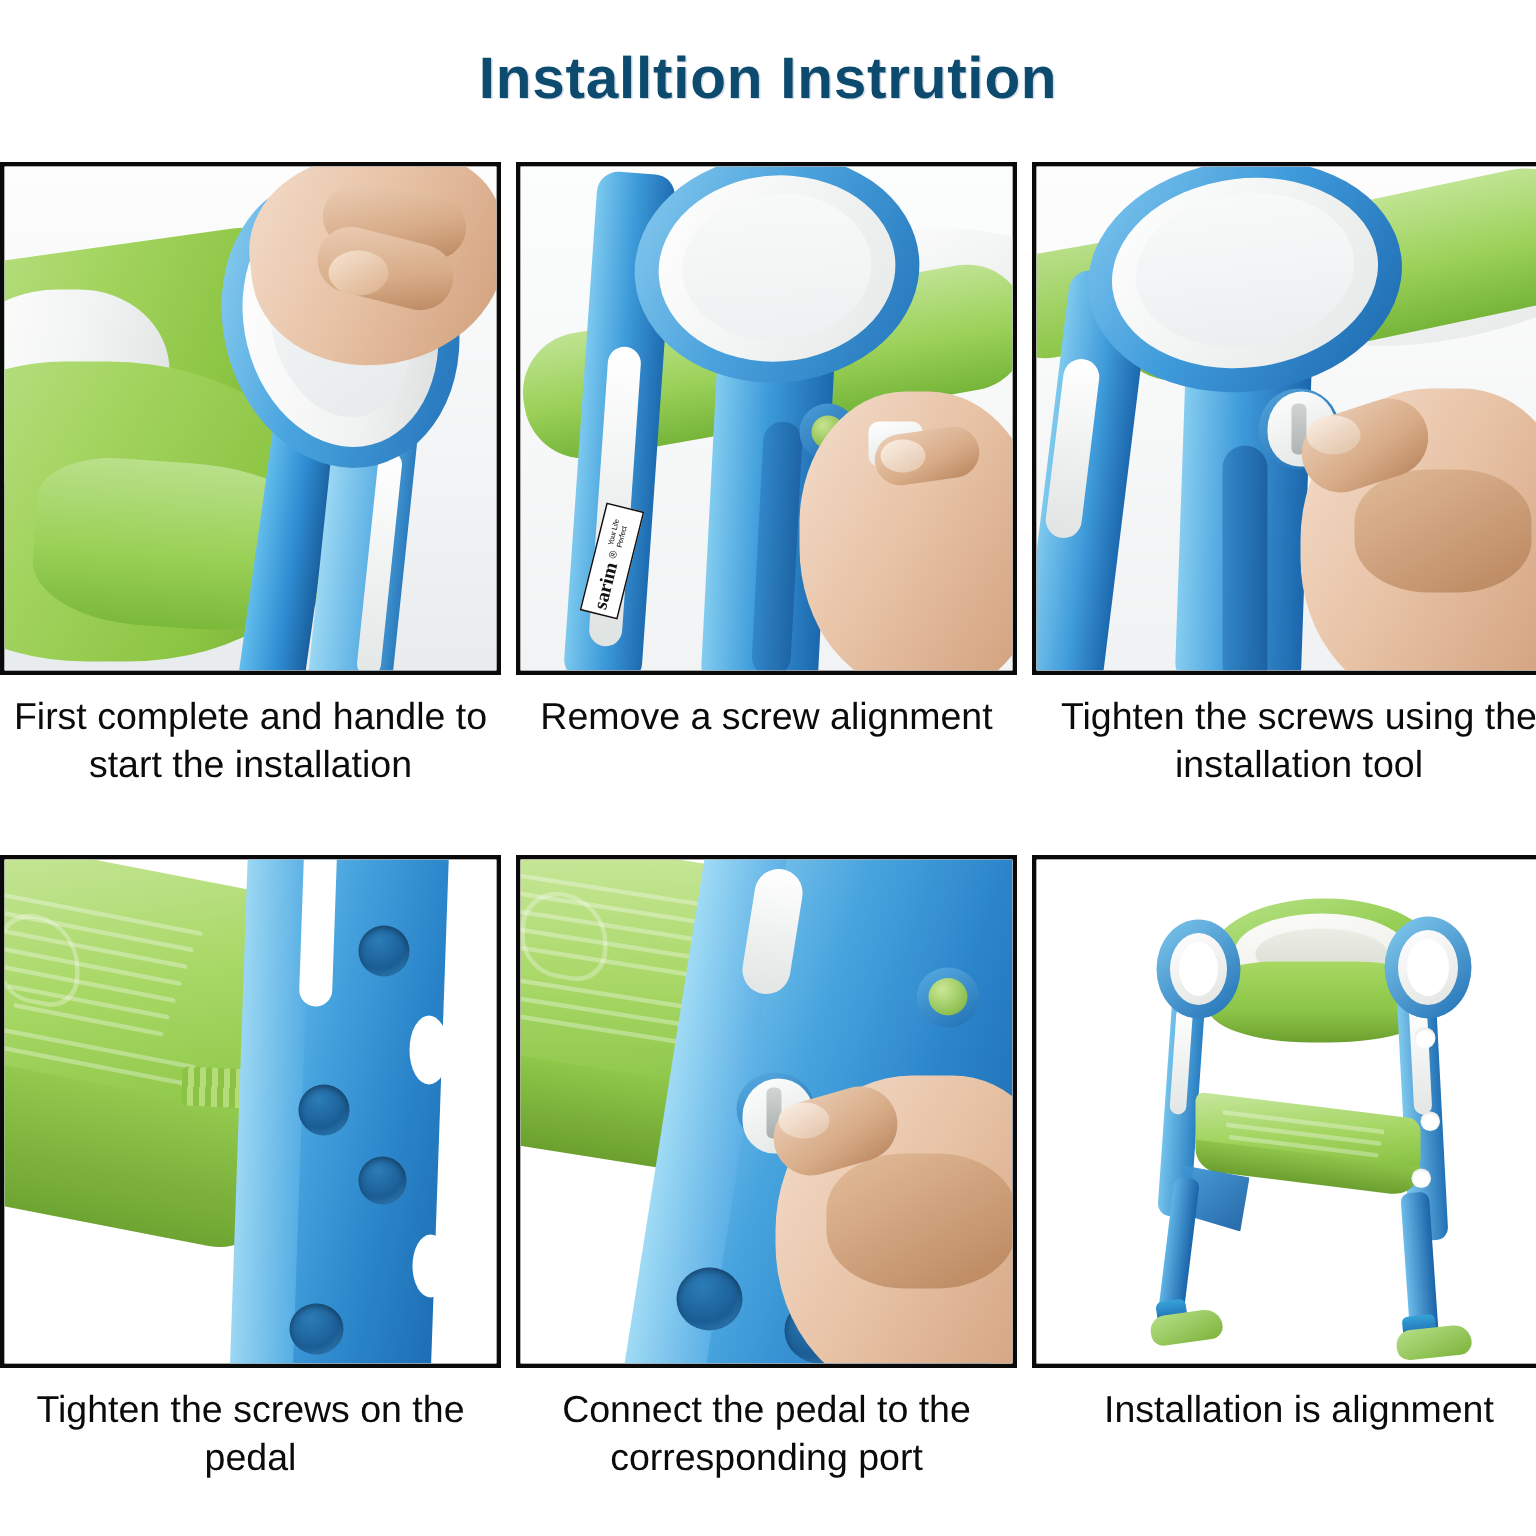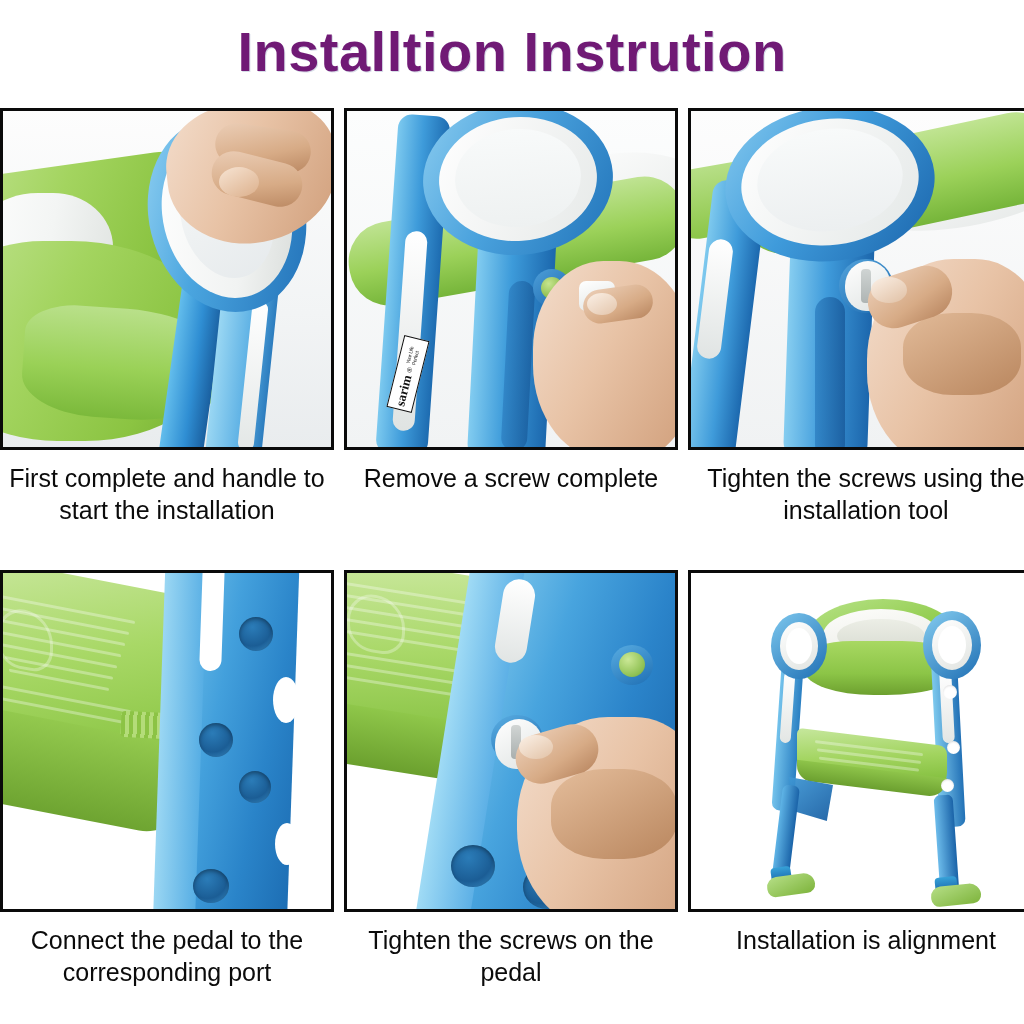--- a/index.html
+++ b/index.html
@@ -10,21 +10,21 @@
     overflow: hidden;
   }
   .page { position: relative; width: 1024px; height: 1024px; background: #fff; }
 
   
   .title-bar {
     position: absolute; left: 0; top: 0; width: 1024px; height: 104px;
     display: flex; align-items: center; justify-content: center;
   }
   .title {
-    font-size: 56px; font-weight: bold; color: #701a75;
+    font-size: 39px; font-weight: bold; color: #0c4a6e;
     letter-spacing: 0.5px; line-height: 1;
     text-shadow: 1px 1px 0 #d7dde8;
     white-space: nowrap;
   }
 
   
   .grid {
     position: absolute; left: 0; top: 108px;
     width: 1024px; height: 872px;
     display: grid;
@@ -568,21 +568,21 @@
         <div class="sh p3-knuckle"></div>
         <div class="sh p3-thumb skin-b"></div>
         <div class="sh p3-nail"></div>
       </div>
     </div>
 
     <div class="caption">
       <span>First complete and handle to start the installation</span>
     </div>
     <div class="caption">
-      <span>Remove a screw complete</span>
+      <span>Remove a screw alignment</span>
     </div>
     <div class="caption cap-wide">
       <span>Tighten the screws using the installation tool</span>
     </div>
 
     <div class="panel">
       <div class="photo">
         <div class="p4-bg"></div>
         <div class="sh p4-pedal">
           <div class="sh rib" style="left:22px; top:34px; width:150px;"></div>
@@ -676,23 +676,23 @@
           <div class="sh p6-foot-l"></div>
           <div class="sh p6-foot-r"></div>
           <div class="sh p6-dot" style="left:196px; top:96px; width:14px; height:14px;"></div>
           <div class="sh p6-dot" style="left:200px; top:152px; width:13px; height:13px;"></div>
           <div class="sh p6-dot" style="left:194px; top:190px; width:13px; height:13px;"></div>
         </div>
       </div>
     </div>
 
     <div class="caption">
+      <span>Tighten the screws on the pedal</span>
+    </div>
+    <div class="caption">
       <span>Connect the pedal to the corresponding port</span>
-    </div>
-    <div class="caption">
-      <span>Tighten the screws on the pedal</span>
     </div>
     <div class="caption cap-wide">
       <span>Installation is alignment</span>
     </div>
 
   </div>
 </div>
 
 </body></html>

